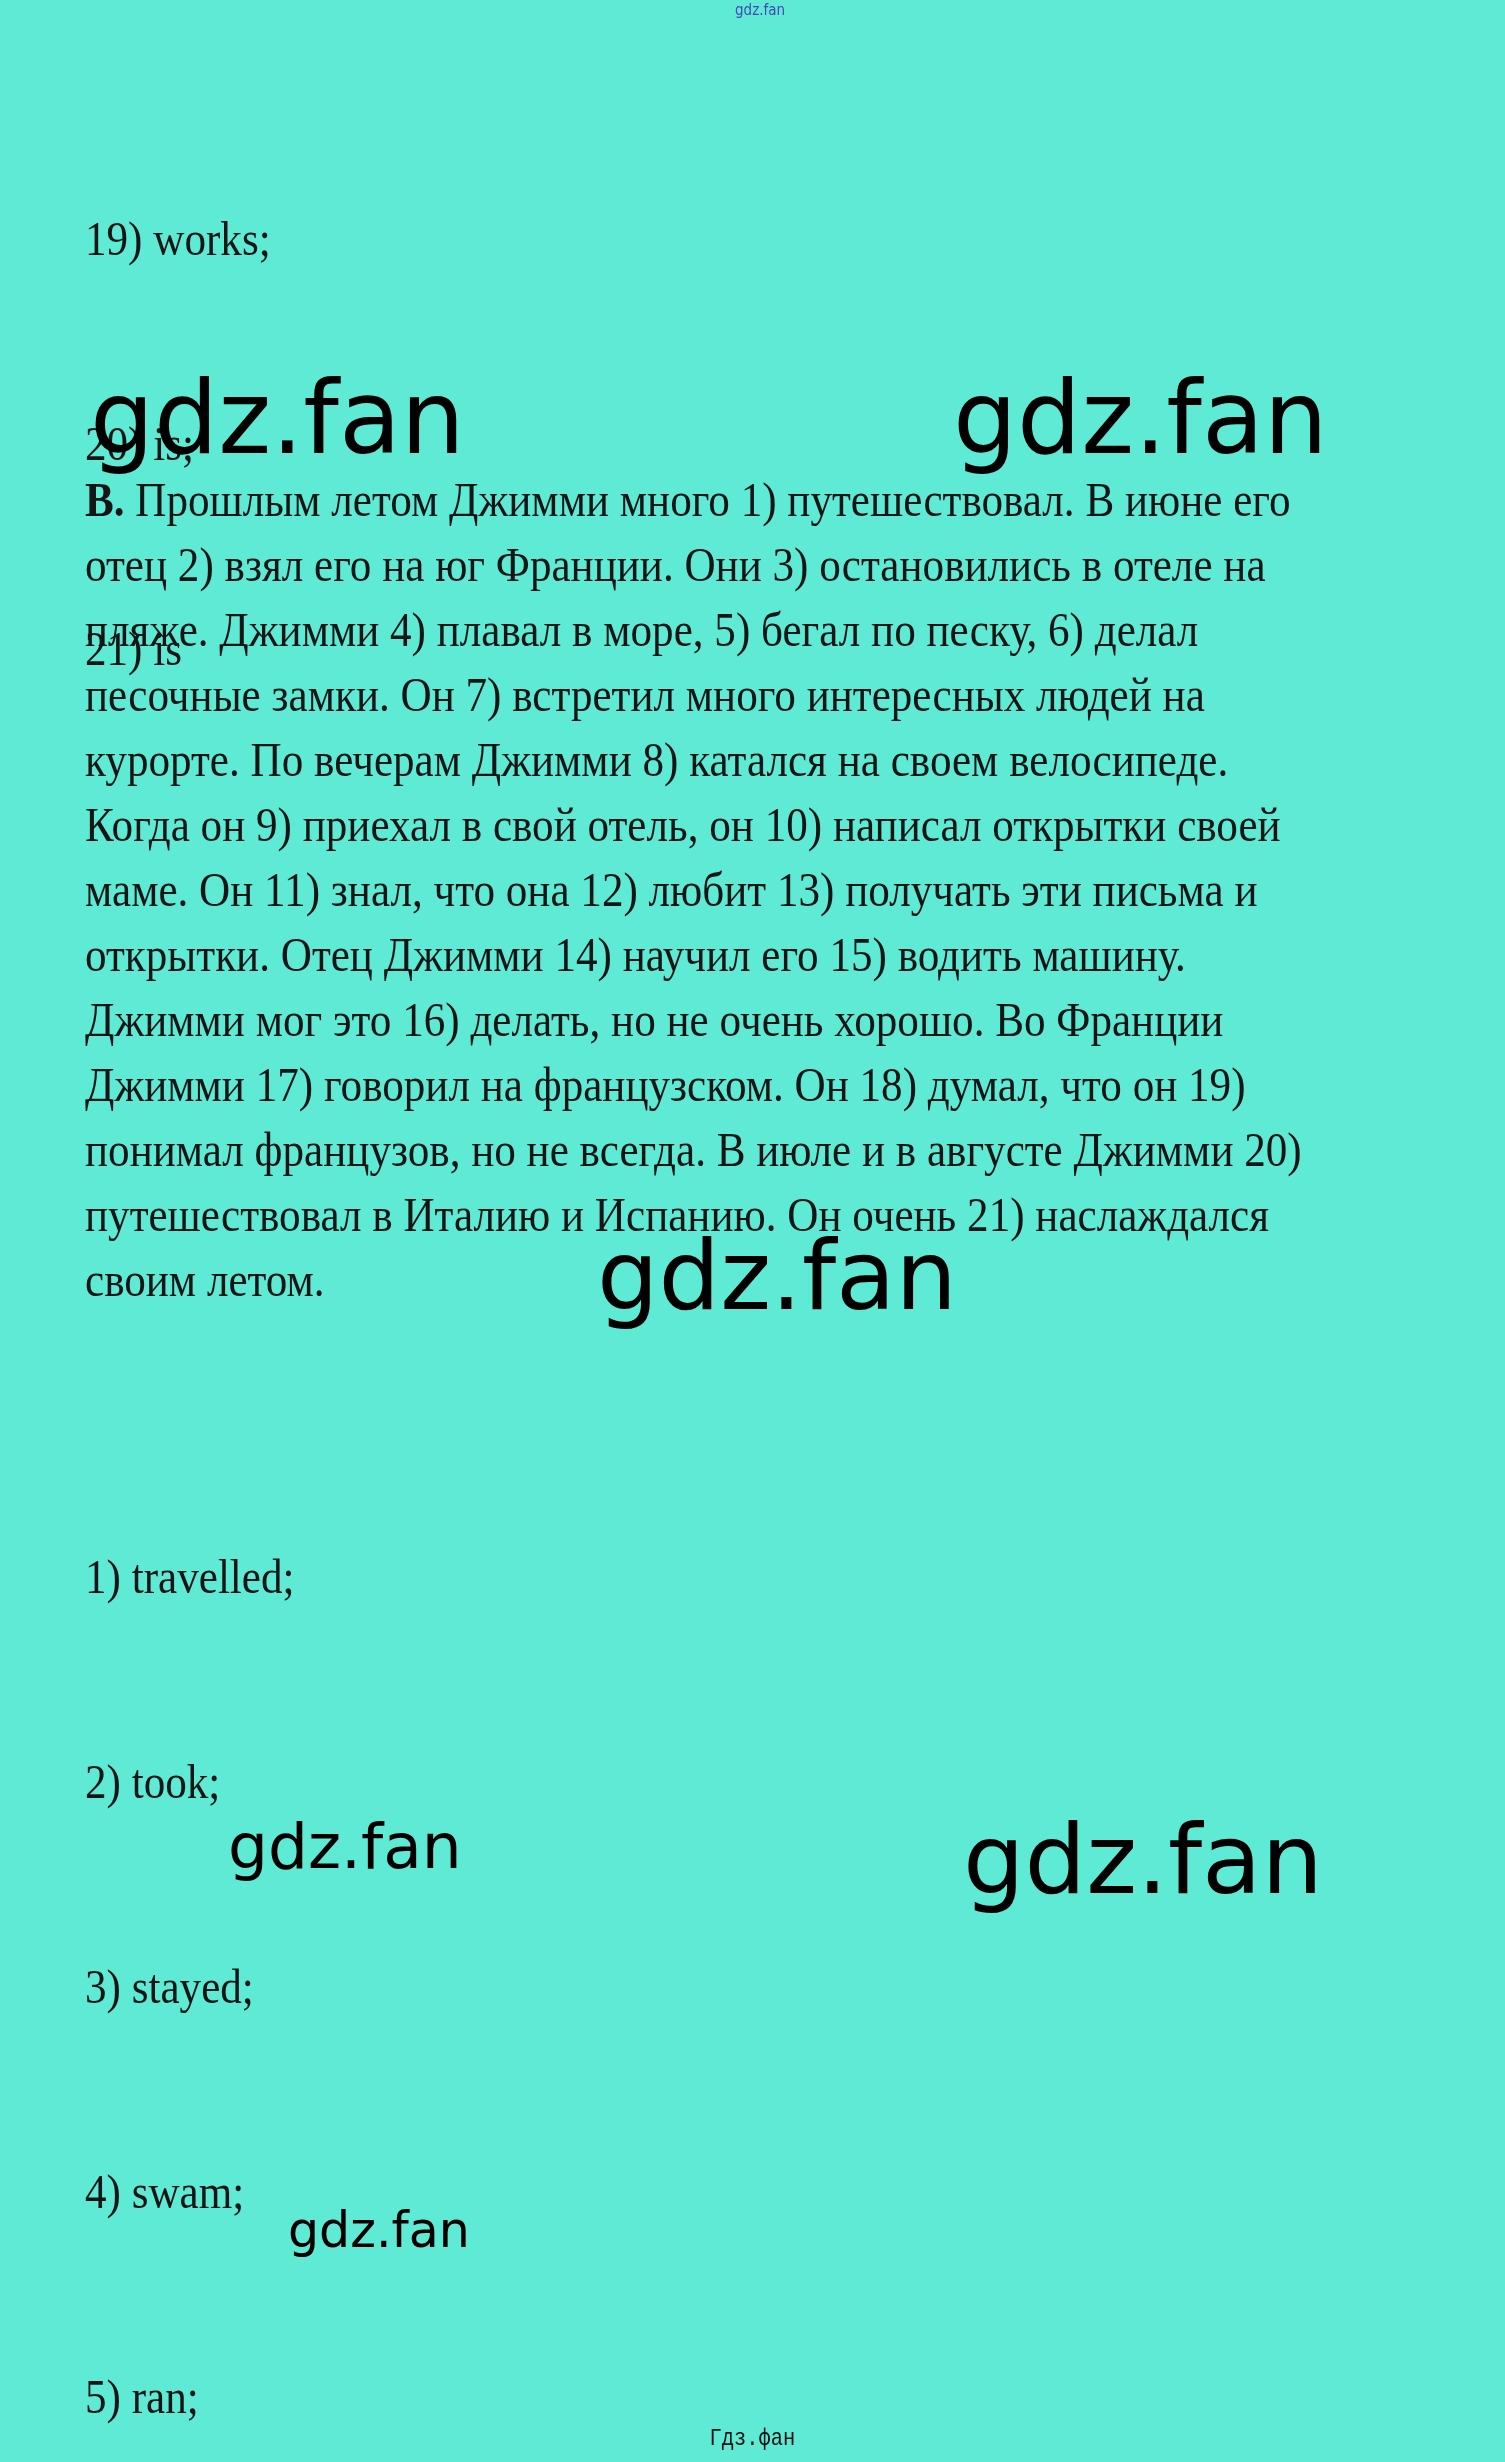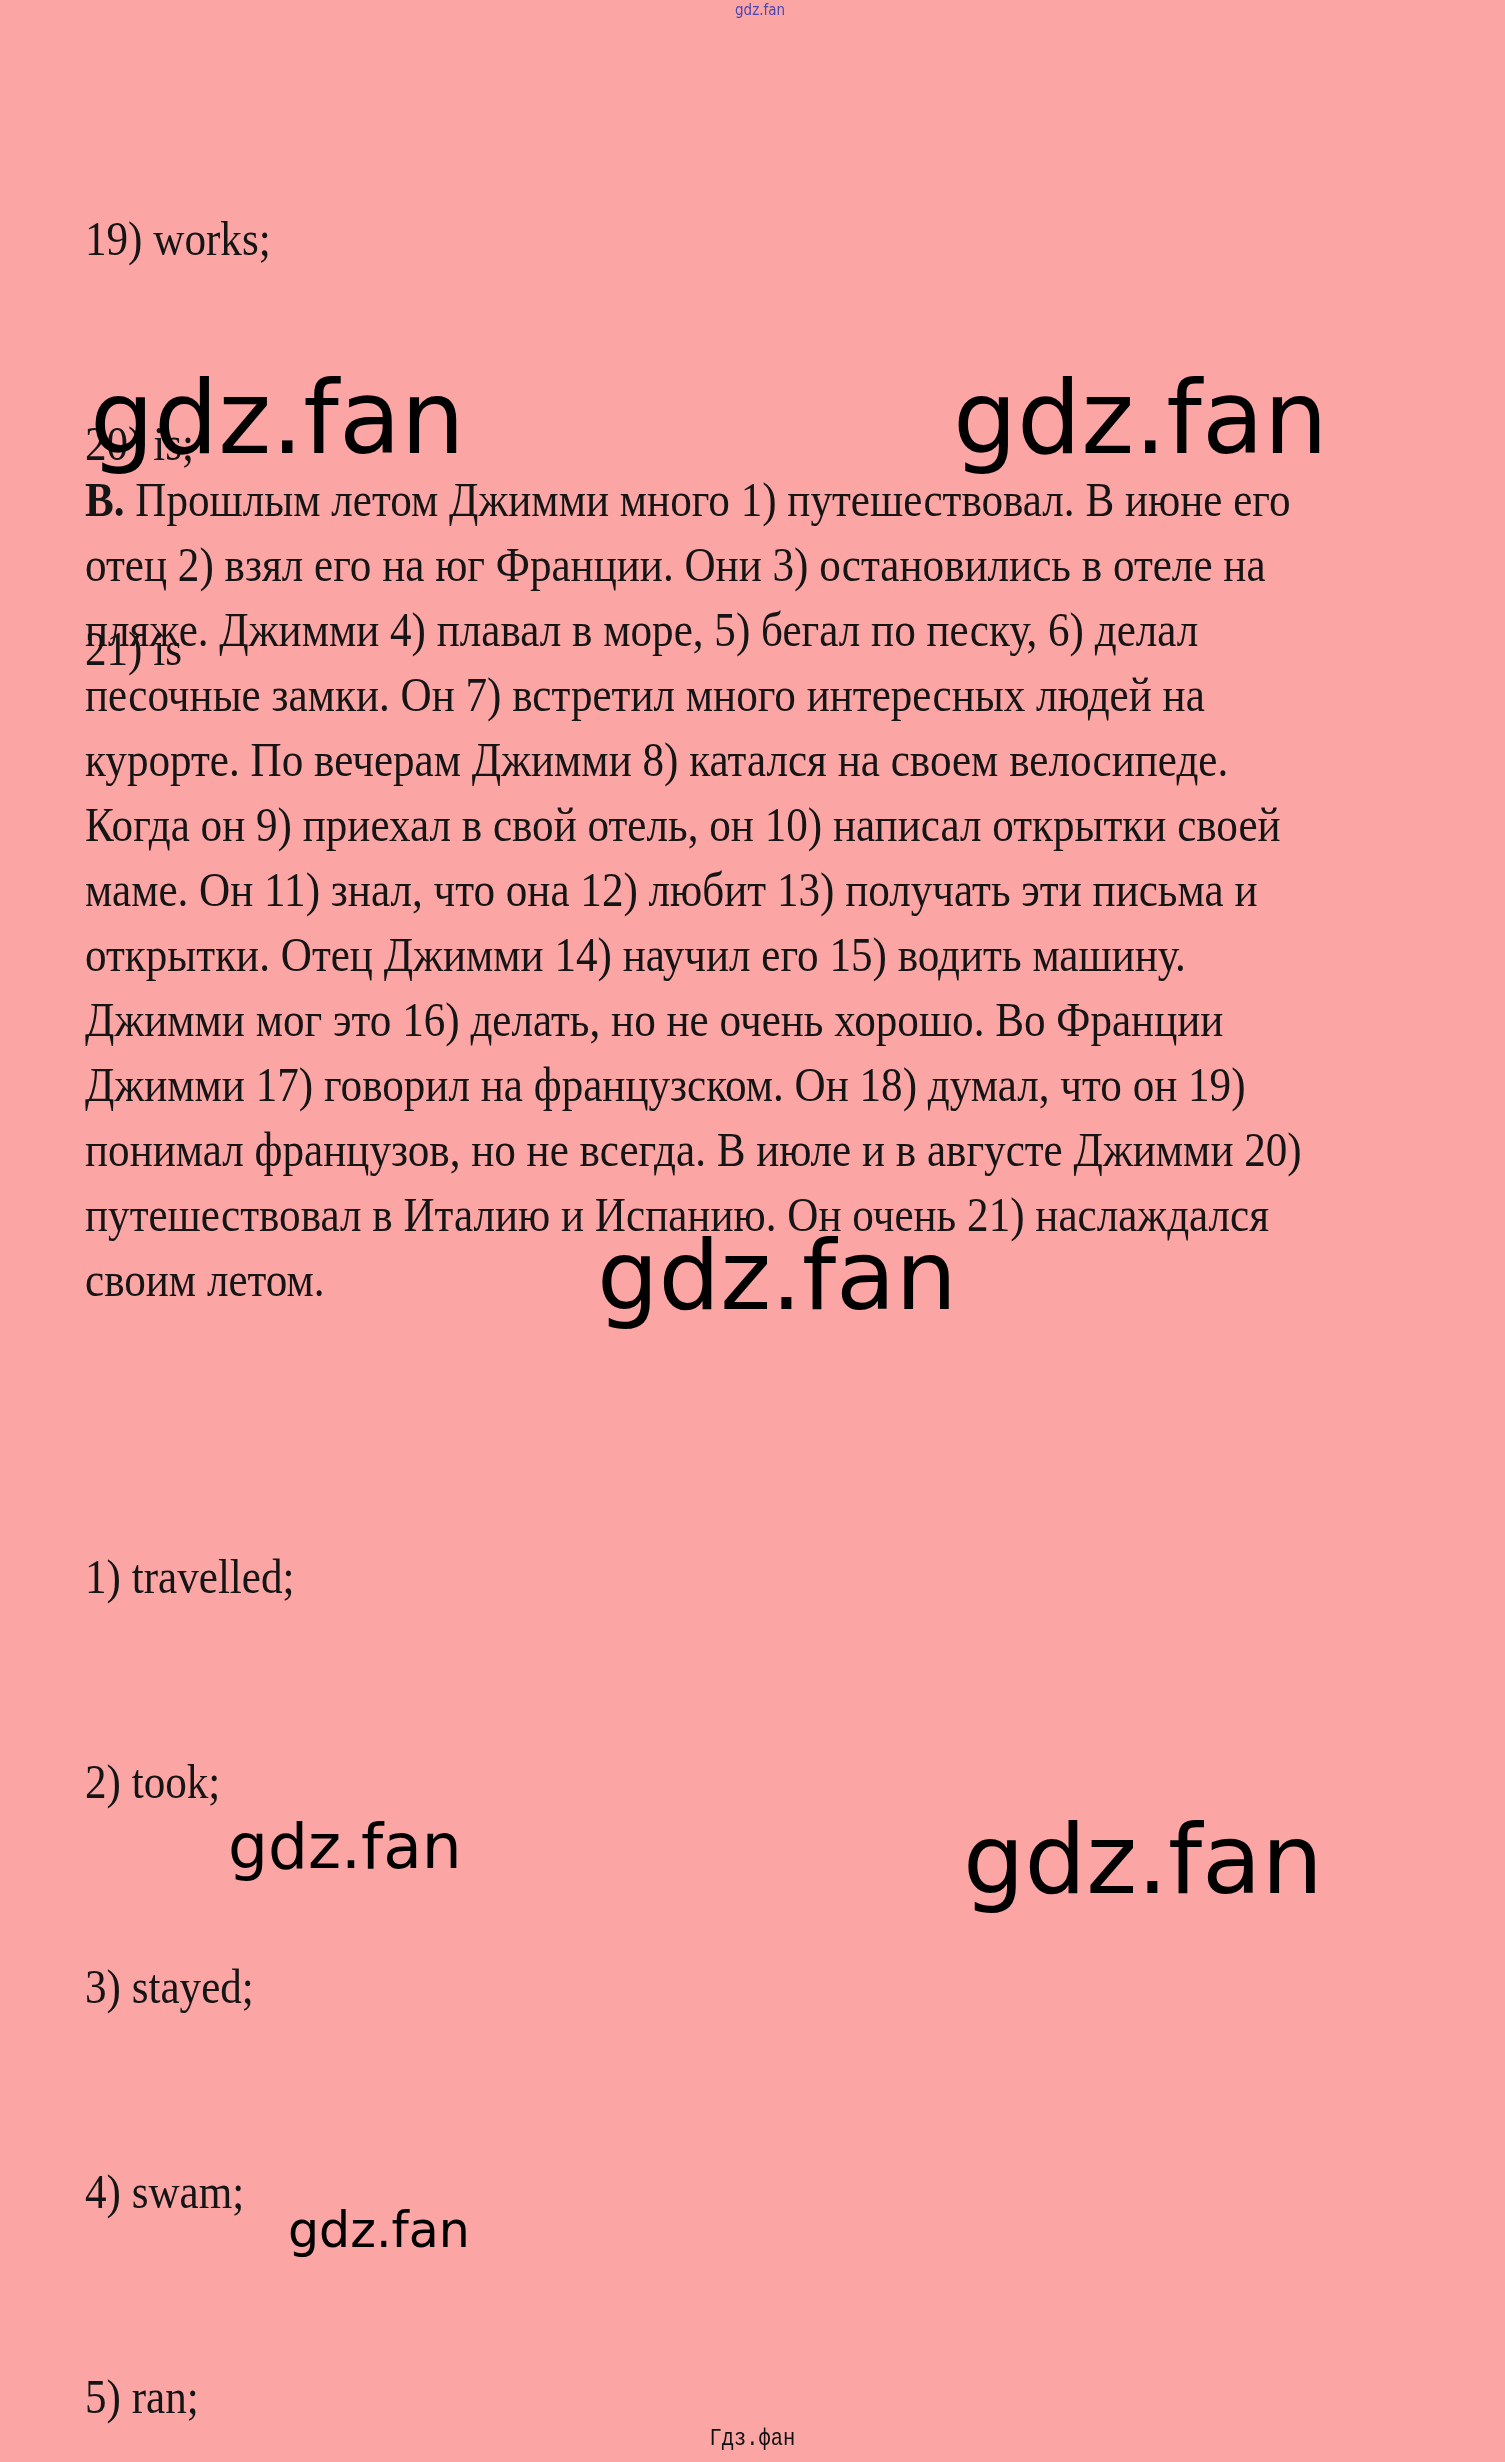--- a/index.html
+++ b/index.html
@@ -1,20 +1,20 @@
 <!DOCTYPE html>
 <html style="font-size:12px"><head>
 <meta charset="utf-8">
 <style>
   html, body { margin: 0; padding: 0; background: #ffffff; }
   .page {
     position: relative;
     width: 1505px;
     height: 2462px;
-    background: #fca5a5;
+    background: #5eead4;
     overflow: hidden;
   }
 
   
   .serif-block {
     position: absolute;
     font-family: "Liberation Serif", "DejaVu Serif", serif;
     font-size: 49px;
     color: #151515;
     transform: scaleX(0.88);

